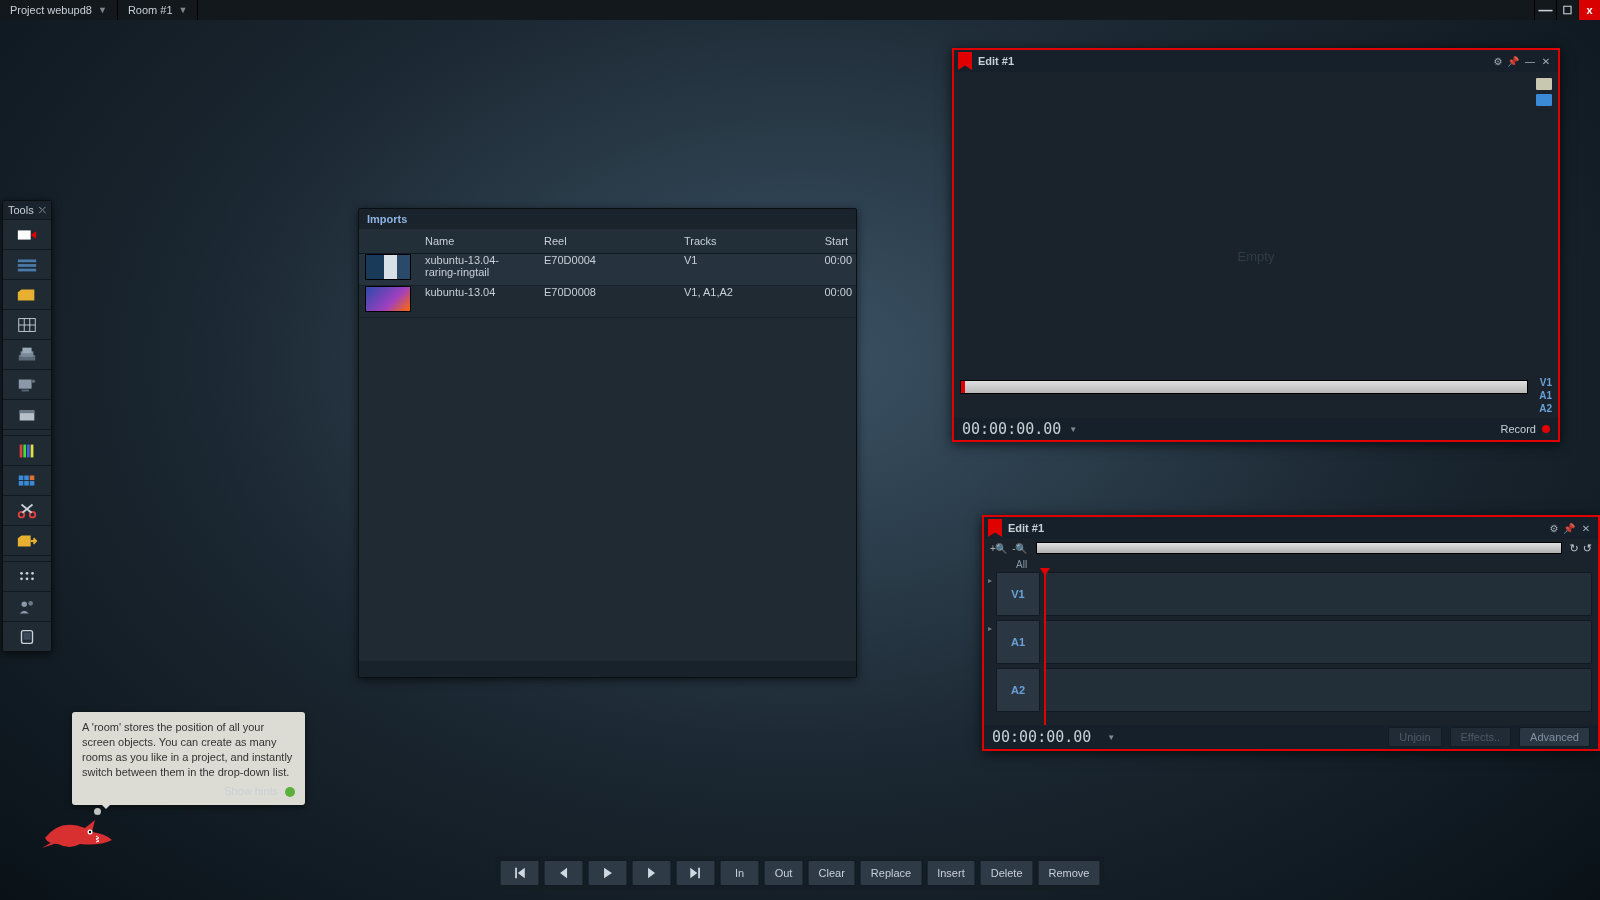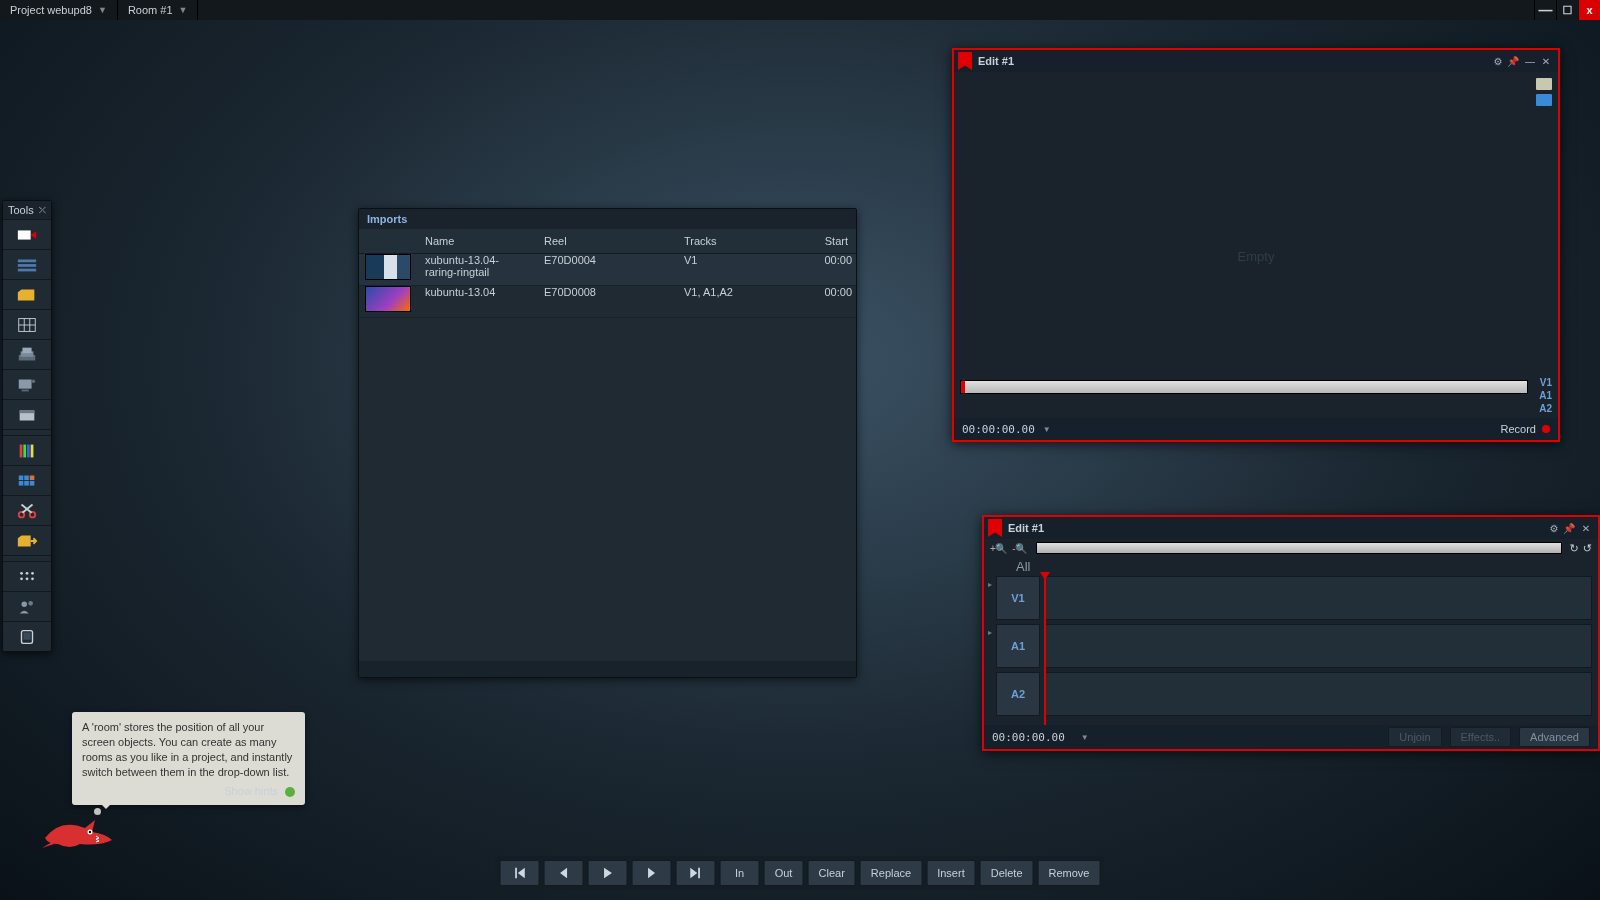--- a/index.html
+++ b/index.html
@@ -50,33 +50,33 @@
 .viewer-body { flex:1; position:relative; background:#1a232b; }
 .viewer-body .empty { position:absolute; top:50%; left:50%; transform:translate(-50%,-50%); color:#2f3d48; font-size:13px; }
 .viewer-side { position:absolute; right:6px; top:6px; display:flex; flex-direction:column; gap:4px; }
 .viewer-side .sico { width:16px; height:12px; background:#3a8ad8; border-radius:1px; cursor:pointer; }
 .viewer-side .sico.folder { background:#c8c8b0; }
 .track-labels { position:absolute; right:6px; bottom:26px; text-align:right; display:flex; flex-direction:column; gap:2px; }
 .track-labels span { color:#6aa0d8; font-weight:bold; font-size:10px; }
 .scrub { position:absolute; left:6px; right:30px; bottom:46px; height:14px; background:linear-gradient(#e0e0e0,#b8b8b8); border:1px solid #000; }
 .scrub .head { position:absolute; left:0; top:0; width:4px; height:100%; background:#e00000; }
 .viewer-foot { position:absolute; left:0; right:0; bottom:0; height:22px; display:flex; align-items:center; padding:0 8px; background:#16202a; }
-.tc { font-family:monospace; font-size:11px; }
+.tc { font-family:monospace; font-size:15px; }
 .vf-chev { margin-left:8px; font-size:8px; opacity:.6; cursor:pointer; }
 .vf-spacer { flex:1; }
 .rec { display:flex; align-items:center; gap:6px; cursor:pointer; }
 .rec .dot { width:8px; height:8px; border-radius:50%; background:#e00000; }
 
 
 .edit2 { left:982px; top:515px; width:618px; height:236px; display:flex; flex-direction:column; }
 .tl-top { display:flex; align-items:center; height:18px; padding:0 6px; gap:4px; }
 .zoom { font-size:10px; cursor:pointer; opacity:.8; }
 .tl-ruler { flex:1; height:12px; background:linear-gradient(#e0e0e0,#b0b0b0); border:1px solid #000; margin:0 4px; }
 .loopico { font-size:11px; cursor:pointer; }
-.tl-all { font-size:13px; padding:2px 0 2px 32px; color:#8899a8; }
+.tl-all { font-size:10px; padding:2px 0 2px 32px; color:#8899a8; }
 .tl-tracks { flex:1; position:relative; padding-right:6px; }
 .tl-row { display:flex; align-items:stretch; height:44px; margin-bottom:4px; }
 .tl-row .exp { width:12px; display:flex; align-items:flex-start; justify-content:center; font-size:8px; opacity:.5; cursor:pointer; padding-top:4px; }
 .tl-row .lbl { width:44px; background:#2a3743; display:flex; align-items:center; justify-content:center; color:#6aa0d8; font-weight:bold; border:1px solid #111a22; cursor:pointer; }
 .tl-row .lane { flex:1; background:#222e38; border:1px solid #111a22; margin-left:4px; }
 .playhead { position:absolute; left:60px; top:0; bottom:0; width:2px; background:#e00000; }
 .playhead::before { content:""; position:absolute; top:-4px; left:-4px; width:10px; height:8px; background:#e00000; clip-path:polygon(0 0,100% 0,50% 100%); }
 .tl-foot { height:24px; display:flex; align-items:center; padding:0 8px; gap:8px; background:#16202a; }
 .tl-foot .btn { padding:3px 10px; background:#2a3743; border:1px solid #111a22; border-radius:2px; cursor:pointer; color:#8090a0; }
 .tl-foot .btn.dis { opacity:.5; cursor:default; }

